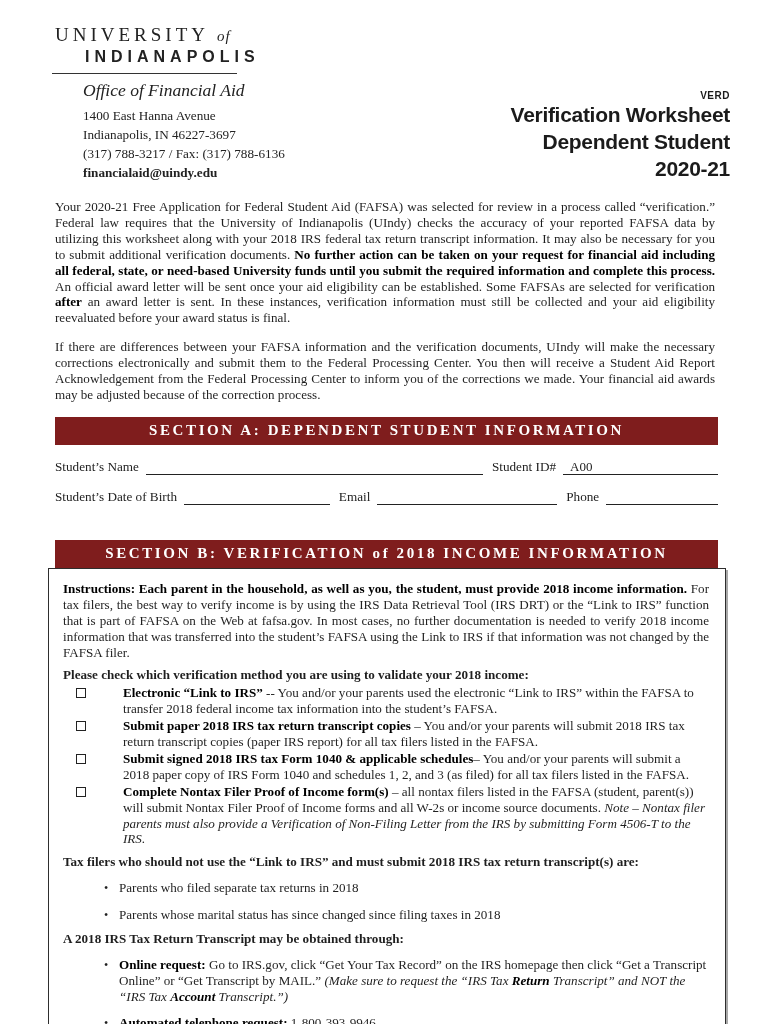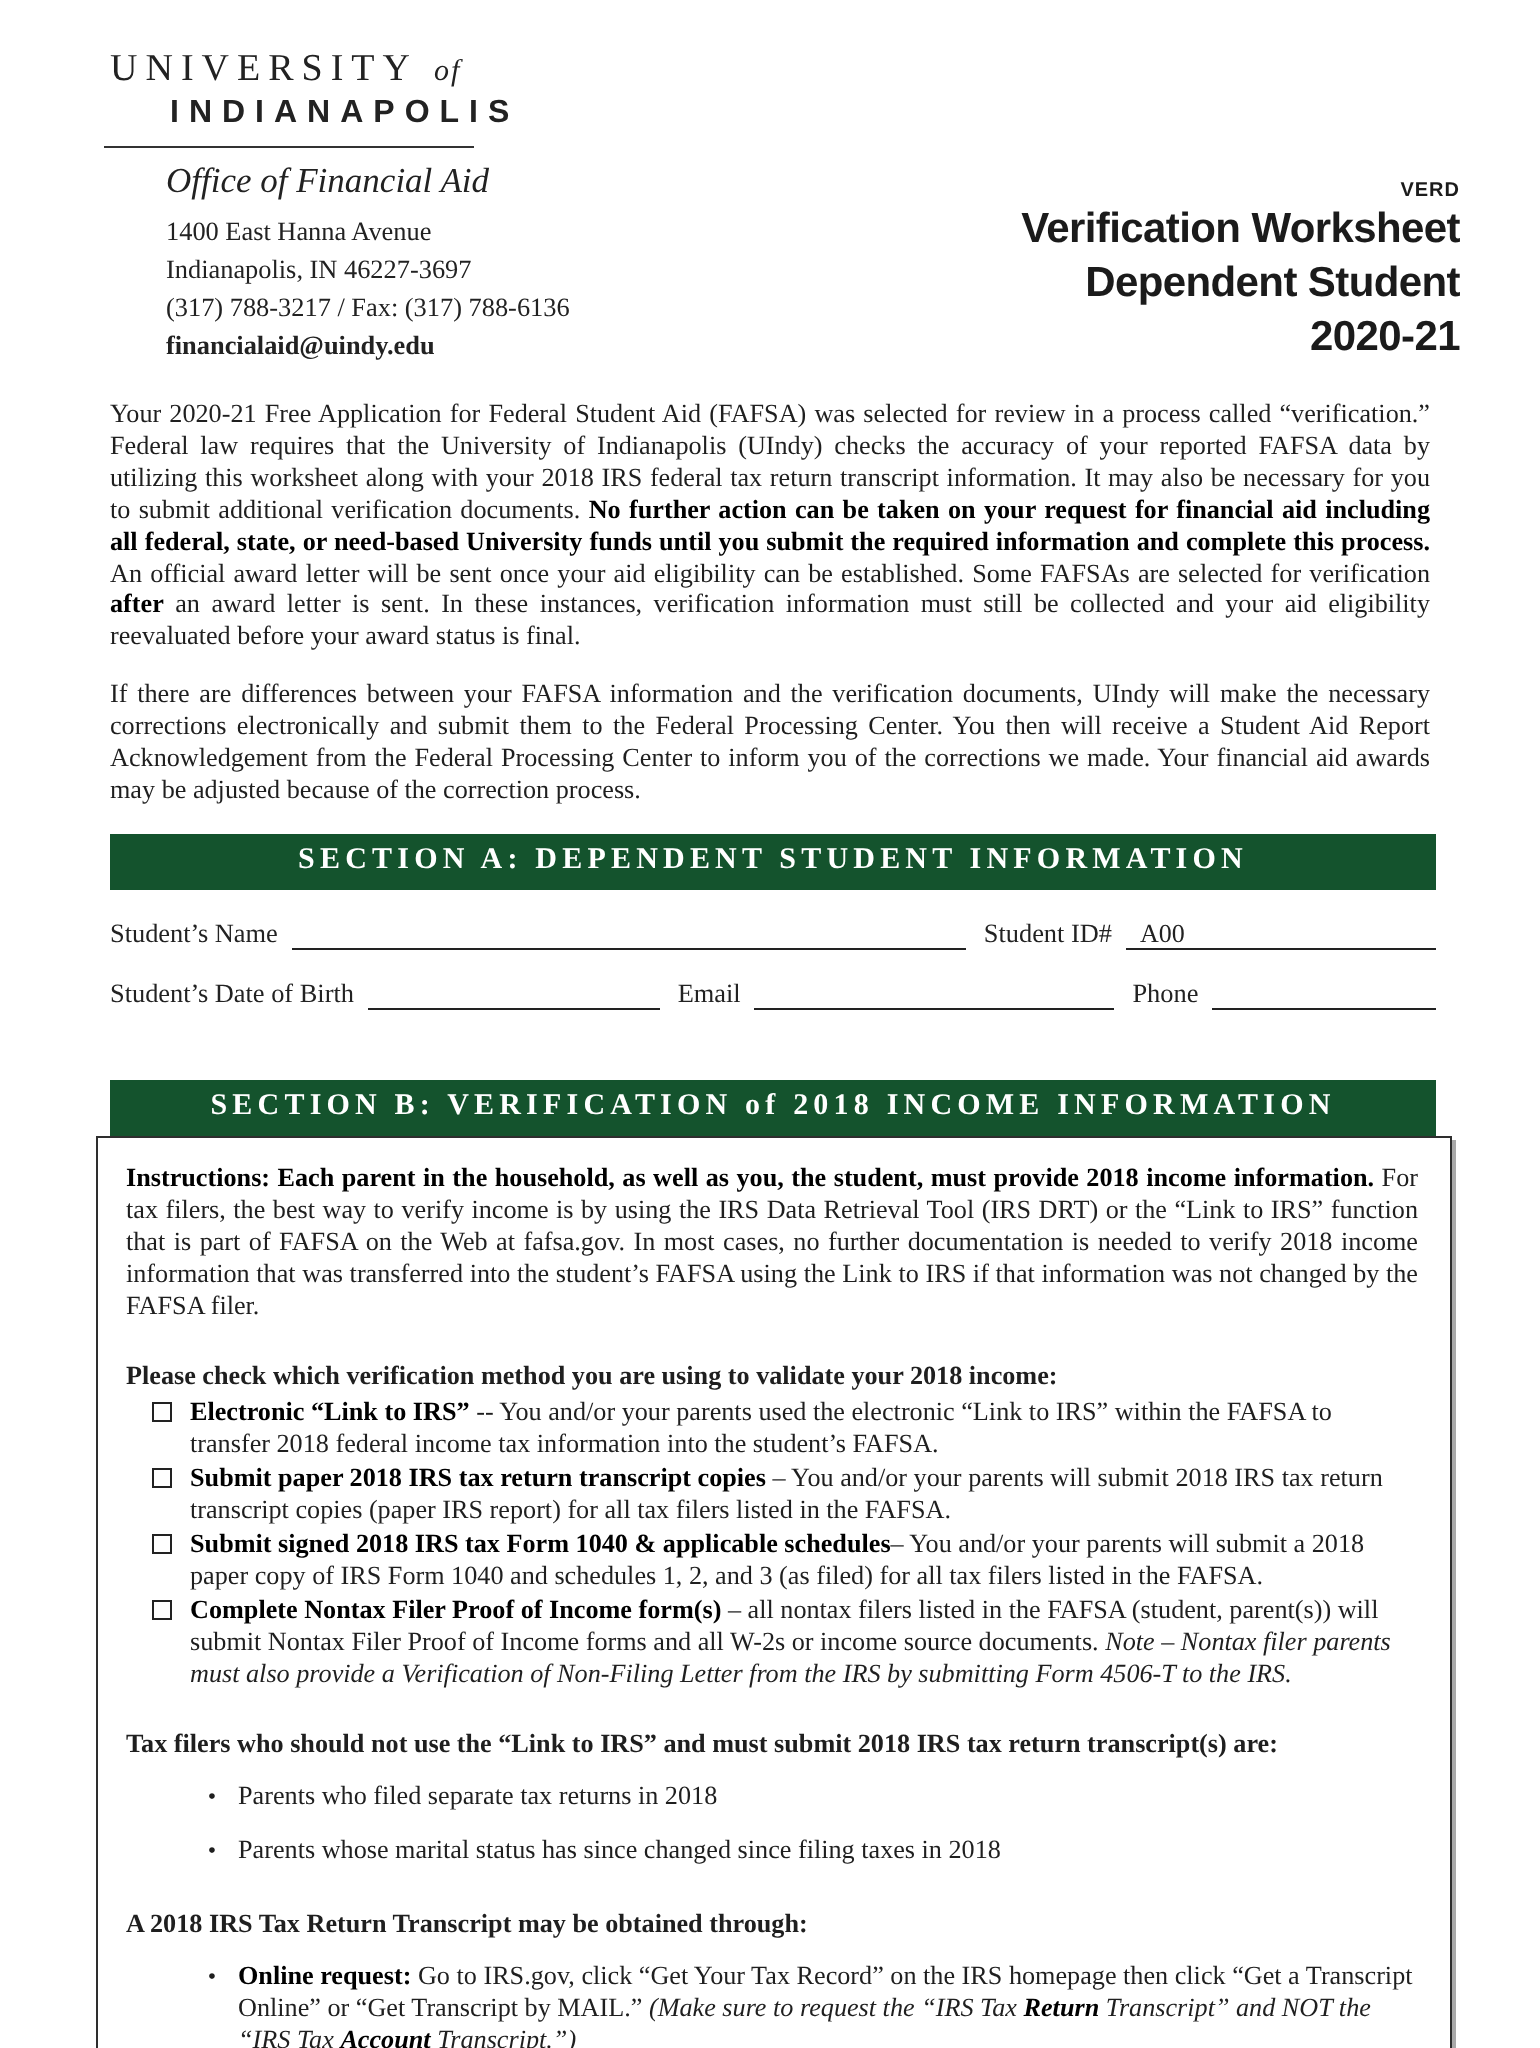--- a/index.html
+++ b/index.html
@@ -25,38 +25,38 @@
   .doc-title { font-family:"Liberation Sans", sans-serif; font-weight:bold; font-size:21px;
                line-height:27px; letter-spacing:-0.3px; color:#1b1b1b; }
 
   
   .bodytext { font-size:13.1px; line-height:15.9px; text-align:justify; color:#1f1f1f; }
   .p1 { margin:17px 15px 0 0; }
   .p2 { margin:13px 15px 0 0; }
   b { color:#000; }
 
   
-  .section-bar { background:#14532d; color:#fff; text-align:center; font-weight:bold;
+  .section-bar { background:#7f1d1d; color:#fff; text-align:center; font-weight:bold;
                  font-size:15px; letter-spacing:2.6px; padding:5px 0 6px; margin:13px 12px 0 0; }
   .bar-a { margin-top:14px; }
 
   
   .frow { display:flex; align-items:flex-end; font-size:13.2px; margin:14px 12px 0 0; color:#222; }
   .flabel { white-space:nowrap; padding-right:7px; }
   .fline { border-bottom:1px solid #222; height:16px; }
   .fvalue { padding-left:7px; font-size:13px; }
 
   
   .box { border:1px solid #2e2e2e; box-shadow:2px 2px 0 0 #a9a9a9; margin:0 4px 0 -7px;
          padding:12px 16px 12px 14px; }
   .box p, .box .bullet, .box .check-item { font-size:13.1px; line-height:15.9px; color:#1f1f1f; }
   .lead { text-align:justify; }
-  .bold-line { font-weight:bold; margin-top:20px; }
+  .bold-line { font-weight:bold; margin-top:7px; }
   .check-list { margin-top:2px; }
-  .check-item { display:flex; margin-top:1px; }
+  .check-item { display:flex; margin-top:1px;gap:28px; }
   .cb { flex:0 0 auto; width:10px; height:10px; border:1.3px solid #222; margin:3px 9px 0 13px; }
   .check-text { flex:1; }
   .it { font-style:italic; }
   .bullet { display:flex; margin-top:10px; }
   .dot { flex:0 0 26px; text-align:center; margin-left:30px; font-size:12px; padding-top:1px; }
   .bullet-text { flex:1; }
 </style>
 </head>
 <body>
 

